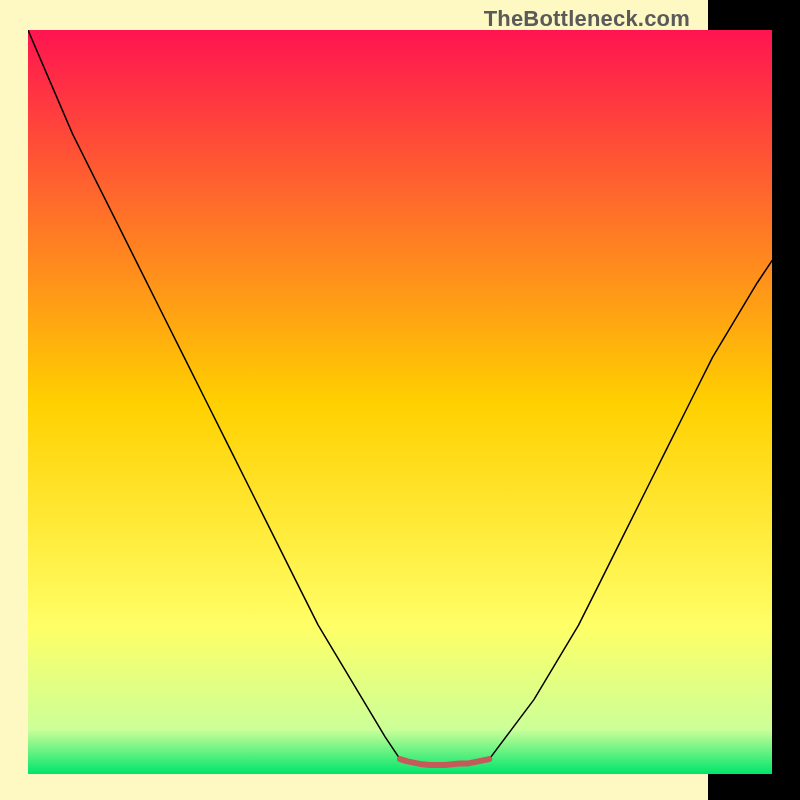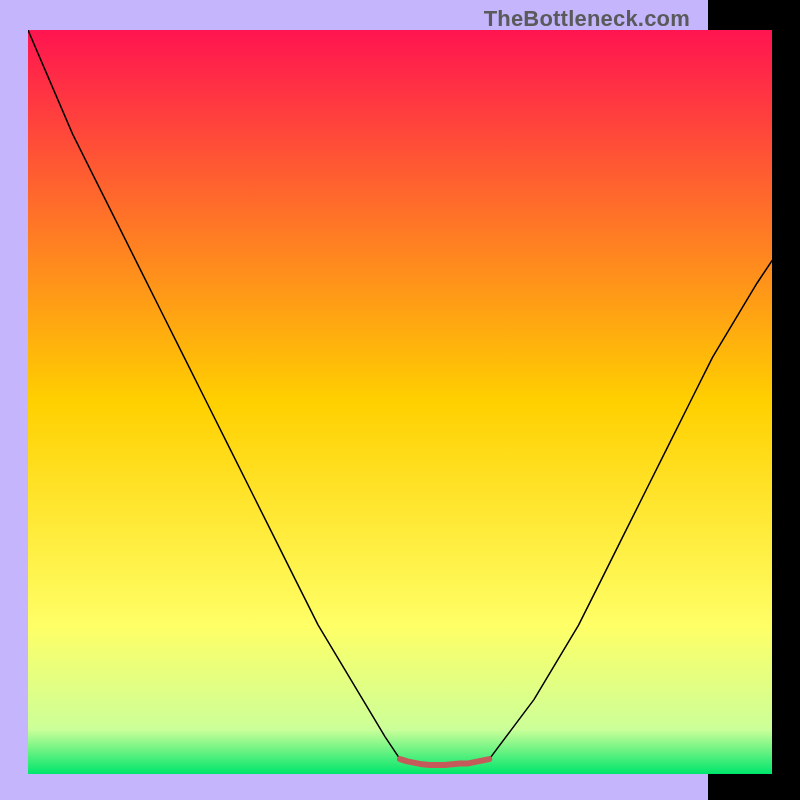--- a/index.html
+++ b/index.html
@@ -8,21 +8,21 @@
     width: 800px;
     height: 800px;
     background: #000;
     overflow: hidden;
     font-family: Arial, Helvetica, sans-serif;
   }
   .frame {
     position: relative;
     width: 708px;
     height: 800px;
-    background: #c4b5fd;
+    background: #fef9c3;
   }
   .source-label {
     position: absolute;
     top: 6px;
     right: 18px;
     font-size: 22px;
     font-weight: 600;
     color: #5a5a5a;
     letter-spacing: 0.2px;
   }

